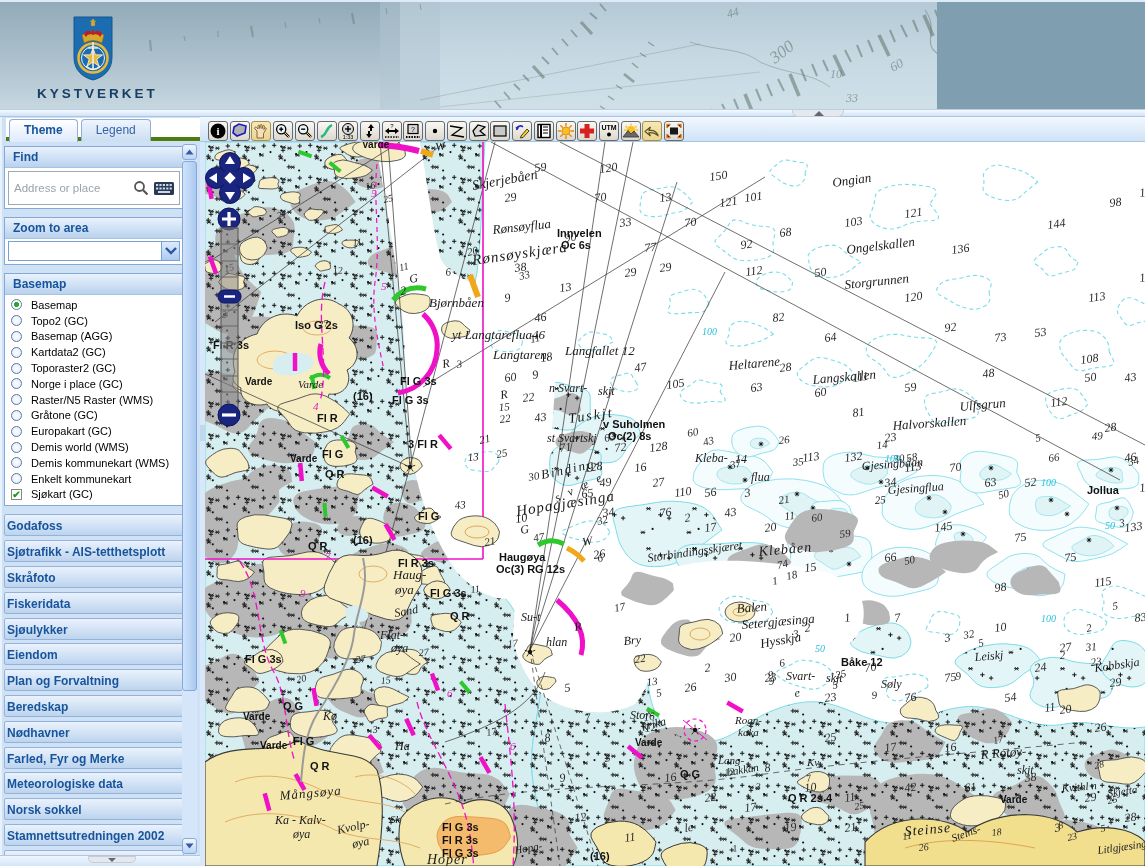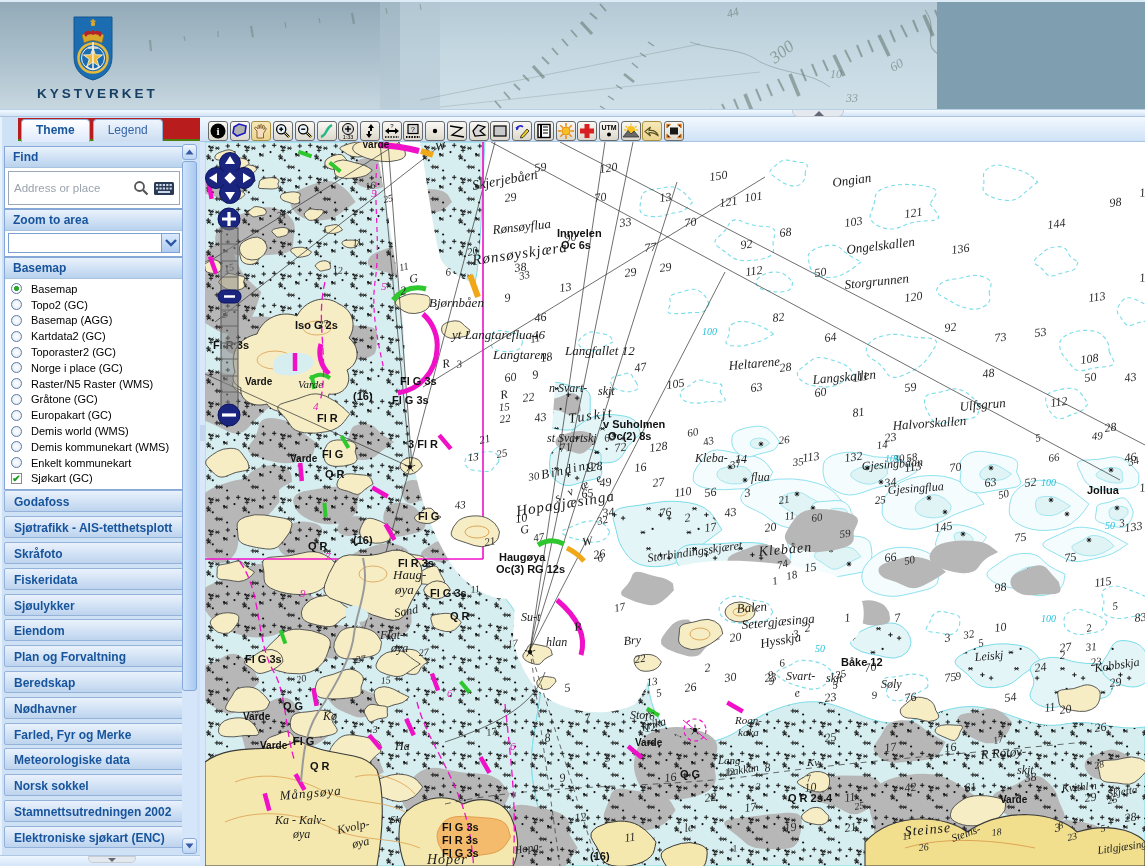--- a/index.html
+++ b/index.html
@@ -2,37 +2,37 @@
 <html><head><meta charset="utf-8"><title>Kystverket</title>
 <style>
 *{box-sizing:border-box;margin:0;padding:0}
 html,body{width:1145px;height:866px;overflow:hidden;font-family:"Liberation Sans",sans-serif;background:#fff}
 #page{position:relative;width:1145px;height:866px}
 #banner{position:absolute;left:0;top:0;width:1145px;height:109px;border-top:2px solid #dcebf5}
 #hsplit{position:absolute;left:0;top:109px;width:1145px;height:8px;background:linear-gradient(#f4f9ff,#d3e3f5);border-top:1px solid #b8cfe8;border-bottom:1px solid #aac4e2}
 #hhandle{position:absolute;left:792px;top:110px;width:52px;height:7px;background:#e4e9f0;border:1px solid #c8cdd4;border-top:none;border-radius:0 0 6px 6px}
 #hhandle:after{content:"";position:absolute;left:21px;top:1px;border-left:5px solid transparent;border-right:5px solid transparent;border-bottom:5px solid #667}
 #sidebar{position:absolute;left:0;top:117px;width:200px;height:749px;background:#cfe2f5;border-left:2px solid #e8f2fc}
-#tabs{position:absolute;left:16px;top:1px;width:200px;height:23px;background:#b91c1c;display:flex;border-bottom:2px solid #4d7c0f}
+#tabs{position:absolute;left:4px;top:1px;width:200px;height:23px;background:#ffffff;display:flex;border-bottom:4px solid #4d7c0f}
 .tab{height:22px;margin-top:1px;padding:3px 14px 0 14px;font-size:12px;color:#3565a8;background:linear-gradient(#eef5fd,#cddef2);border:1px solid #8fafd8;border-bottom:none;border-radius:4px 4px 0 0;margin-left:3px}
 .tab.active{background:linear-gradient(#ffffff,#dfeafd);color:#17549c;font-weight:bold;height:23px}
 #sidepanels{position:absolute;left:2px;top:29px;width:180px}
-.panel{background:#fff;border:1px solid #86a8d8;margin-bottom:0}
+.panel{background:#fff;border:1px solid #86a8d8;margin-bottom:8px}
 .phead{height:21px;background:linear-gradient(#e9f2fc,#b9d2ee);border-bottom:1px solid #a8c2e2;color:#17549c;font-weight:bold;font-size:12px;padding:3px 0 0 8px}
 .pbody{background:#fff}
 #findbox{display:flex;align-items:center;height:23px;border:1px solid #9aa8b8;padding:16px 5px;background:#fff}
 #findph{color:#9aa2ac;font-size:11.5px}
 #combo{position:relative;height:20px;border:1px solid #7aa0d4;background:#fff}
 #combtn{position:absolute;right:0;top:0;width:18px;height:18px;background:linear-gradient(#dcebfc,#aecbf0);border-left:1px solid #7aa0d4;display:flex;align-items:center;justify-content:center}
 .row{display:flex;align-items:center;height:15.8px;padding-left:6px}
 .rdo{width:11px;height:11px;border-radius:50%;border:1px solid #5878a8;background:radial-gradient(#fff,#dce8f4);display:inline-block}
 .rdo.sel{background:radial-gradient(#2aa82a 0 35%,#fff 45%)}
 .chk{width:11px;height:11px;border:1px solid #888;background:#fff;display:inline-flex;align-items:center;justify-content:center;font-size:10px;color:#1a9a1a;font-weight:bold}
 .rlbl{font-size:11px;color:#000;margin-left:9px;white-space:nowrap}
-.shead{height:22px;background:linear-gradient(#eaf2fc,#bdd4ee);border:1px solid #94b2da;border-radius:2px;color:#17549c;font-weight:bold;font-size:12px;padding:4px 0 0 9px;margin-bottom:3.8px;white-space:nowrap;overflow:hidden}
+.shead{height:22px;background:linear-gradient(#eaf2fc,#bdd4ee);border:1px solid #94b2da;border-radius:2px;color:#17549c;font-weight:bold;font-size:12px;padding:4px 0 0 2px;margin-bottom:3.8px;white-space:nowrap;overflow:hidden}
 #sscroll{position:absolute;right:3px;top:27px;width:15px;height:710px;background:#d6e6fa}
 .sbtn{position:absolute;left:0;width:15px;height:16px;background:linear-gradient(#f0f6fe,#bcd4f2);border:1px solid #8aacdc;border-radius:3px;display:flex;align-items:center;justify-content:center}
 #sthumb{position:absolute;left:0;top:17px;width:15px;height:530px;background:linear-gradient(90deg,#cfe3fb,#aac9f0);border:1px solid #84a8da;border-radius:3px}
 #botsplit{position:absolute;left:0;top:855px;width:200px;height:11px;background:linear-gradient(#eef6ff,#d5e5f7);border-top:1px solid #b0c8e4}
 #bothandle{position:absolute;left:88px;top:856px;width:48px;height:7px;background:#e4e9f0;border:1px solid #c8cdd4;border-radius:0 0 5px 5px}
 #bothandle:after{content:"";position:absolute;left:19px;top:1px;border-left:4px solid transparent;border-right:4px solid transparent;border-top:4px solid #667}
 #vsplit{position:absolute;left:200px;top:117px;width:5px;height:749px;background:#d8e8fa}
 #vhandle{position:absolute;left:200px;top:425px;width:5px;height:16px;background:#c2d6ee}
 #toolbar{position:absolute;left:200px;top:117px;width:945px;height:25px;background:linear-gradient(#f2f8ff,#cfe2f6);border-bottom:1px solid #a8c4e0}
 .tbtn{position:absolute;top:4px;width:20px;height:20px;border:1px solid #6a6a6a;border-radius:3px;background:linear-gradient(#faf8f4,#dcd8cc);display:flex;align-items:center;justify-content:center}

